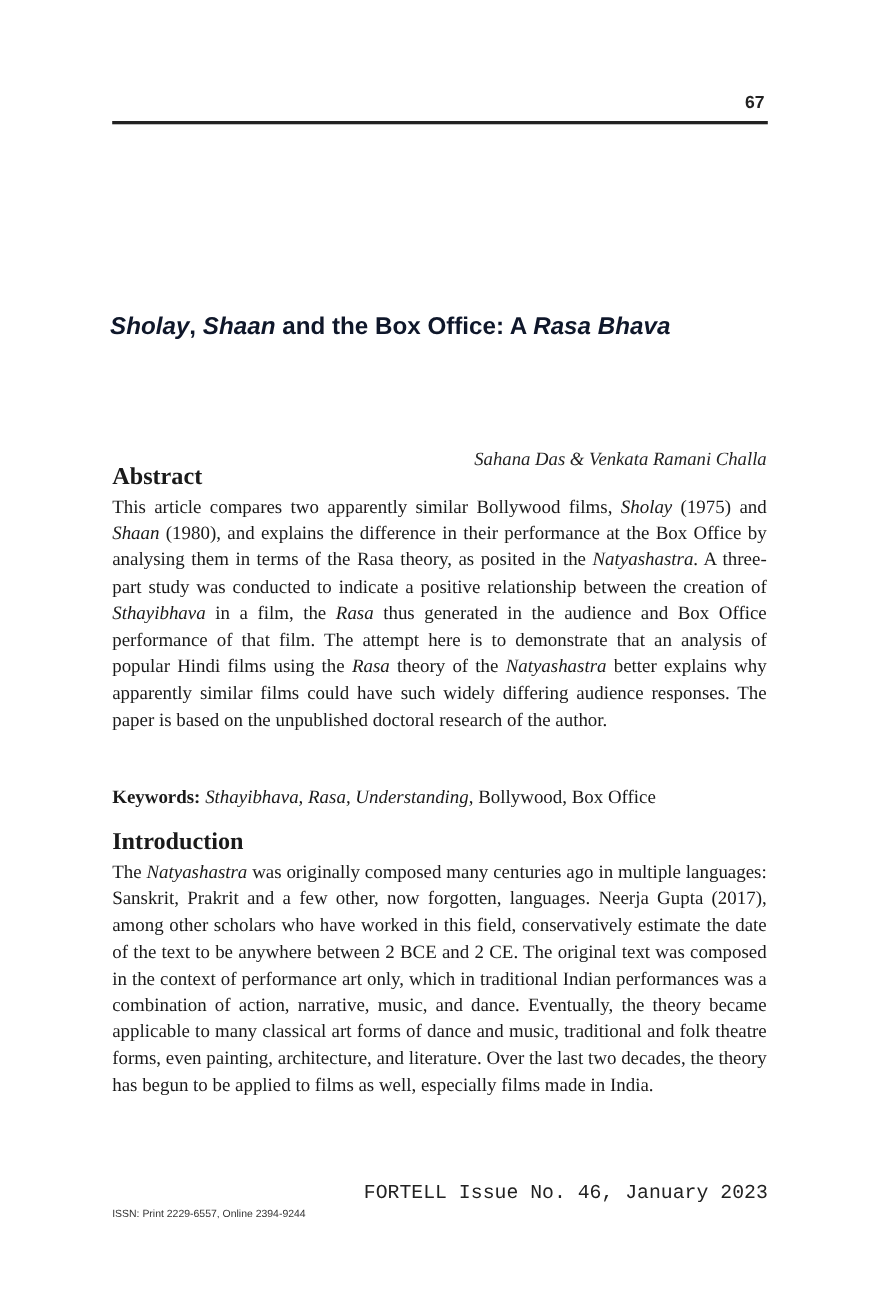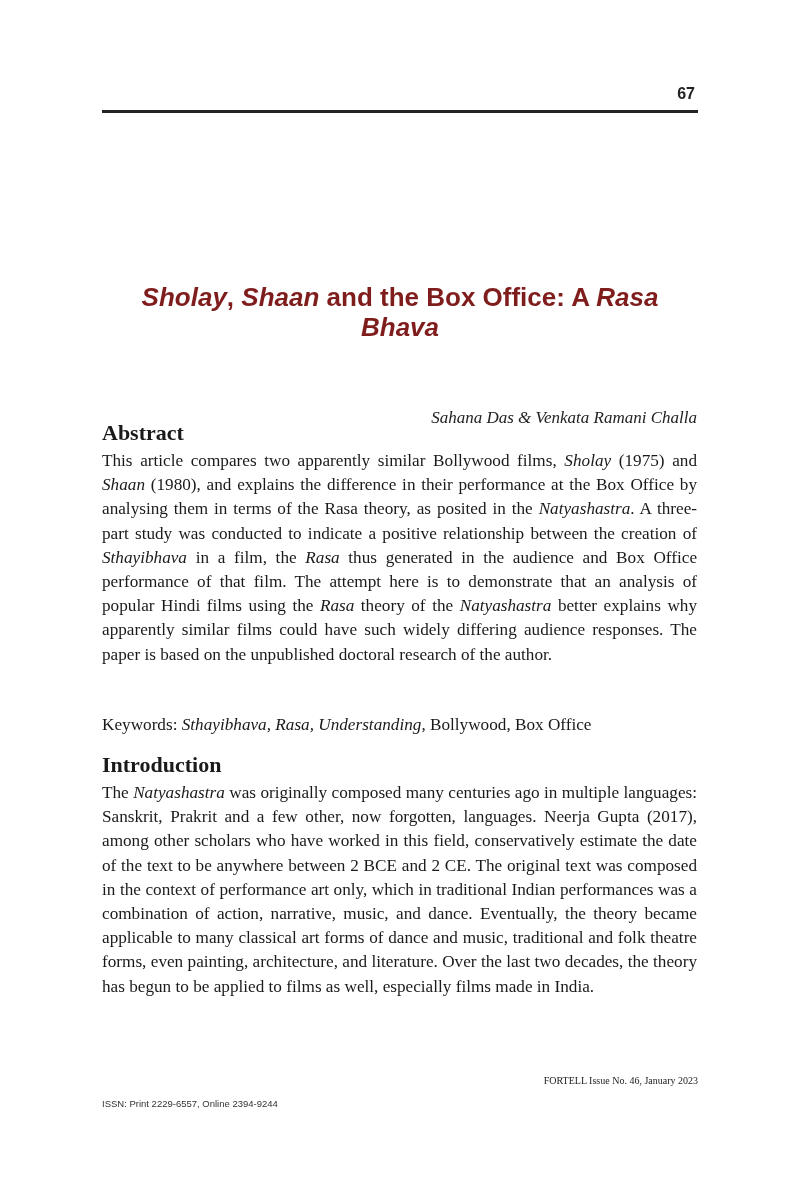--- a/index.html
+++ b/index.html
@@ -5,49 +5,49 @@
     html, body { margin: 0; padding: 0; background: #ffffff; }
     body { width: 800px; height: 1184px; position: relative; overflow: hidden; color: #1a1a1a; }
     .page-number {
       position: absolute; left: 600px; top: 85px; width: 95px; text-align: right;
       font-family: "Liberation Sans", sans-serif; font-weight: bold; font-size: 16px; color: #222;
     }
     .header-rule {
       position: absolute; left: 102px; top: 110px; width: 596px; height: 3px; background: #222;
     }
     .title {
-      position: absolute; left: 100px; top: 282px; width: 600px; text-align: center;
-      font-family: "Liberation Sans", sans-serif; font-weight: bold; font-size: 26px; line-height: 30px; color: #7f1d1d;
+      position: absolute; left: 100px; top: 282px; width: 600px; 
+      font-family: "Liberation Sans", sans-serif; font-weight: bold; font-size: 22px; line-height: 30px; color: #0f172a;
     }
     .title i { font-style: italic; }
     .authors {
       position: absolute; left: 100px; top: 360px; width: 597px; text-align: right;
       font-family: "Liberation Serif", serif; font-style: italic; font-size: 17px; color: #222; margin-top: 48px;
     }
     .section-heading {
       position: absolute; left: 102px; font-family: "Liberation Serif", serif; font-weight: bold; font-size: 22px; color: #1a1a1a;
     }
     .body-text {
       position: absolute; left: 102px; width: 595px; text-align: justify;
       font-family: "Liberation Serif", serif; font-size: 17.2px; line-height: 24.2px; color: #1a1a1a;
       hyphens: none;
     }
     .body-text i { font-style: italic; }
     .keywords {
       position: absolute; left: 102px; top: 715px; width: 595px;
       font-family: "Liberation Serif", serif; font-size: 17.2px; color: #1a1a1a;
     }
-    .keywords b { font-weight: normal; }
+    .keywords b { font-weight: bold; }
     .footer-left {
       position: absolute; left: 102px; top: 1078px;
       font-family: "Liberation Sans", sans-serif; font-size: 9.5px; color: #333; margin-top: 20px;
     }
     .footer-right {
       position: absolute; right: 102px; top: 1075px;
-      font-family: Liberation Serif, serif; font-size: 10px; color: #222;
+      font-family: Liberation Mono, monospace; font-size: 18px; color: #222;
     }
   </style>
 </head>
 <body>
 
 <div class="page-number">67</div>
 <div class="header-rule"></div>
 
 <div class="title">
   <div><i>Sholay</i><span>, </span><i>Shaan</i><span> and the Box Office: A </span><i>Rasa Bhava</i></div>

